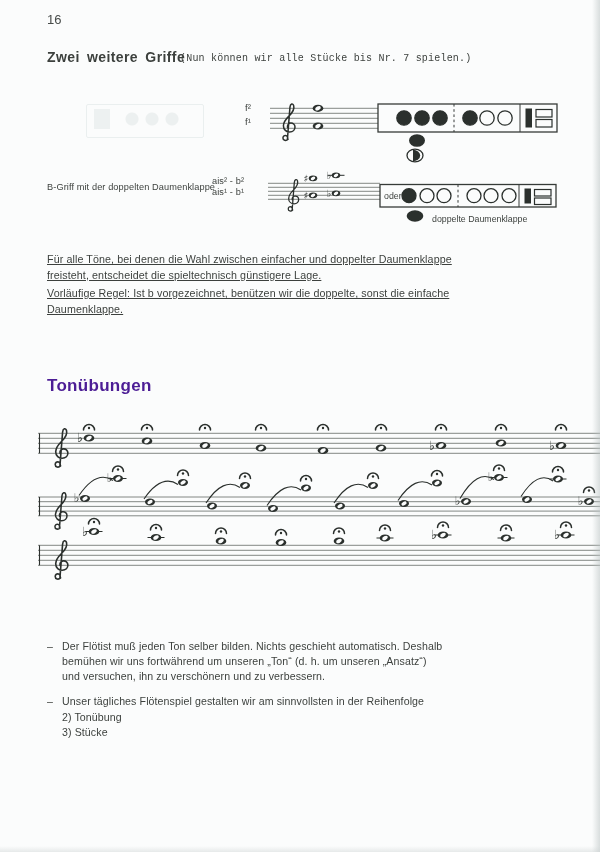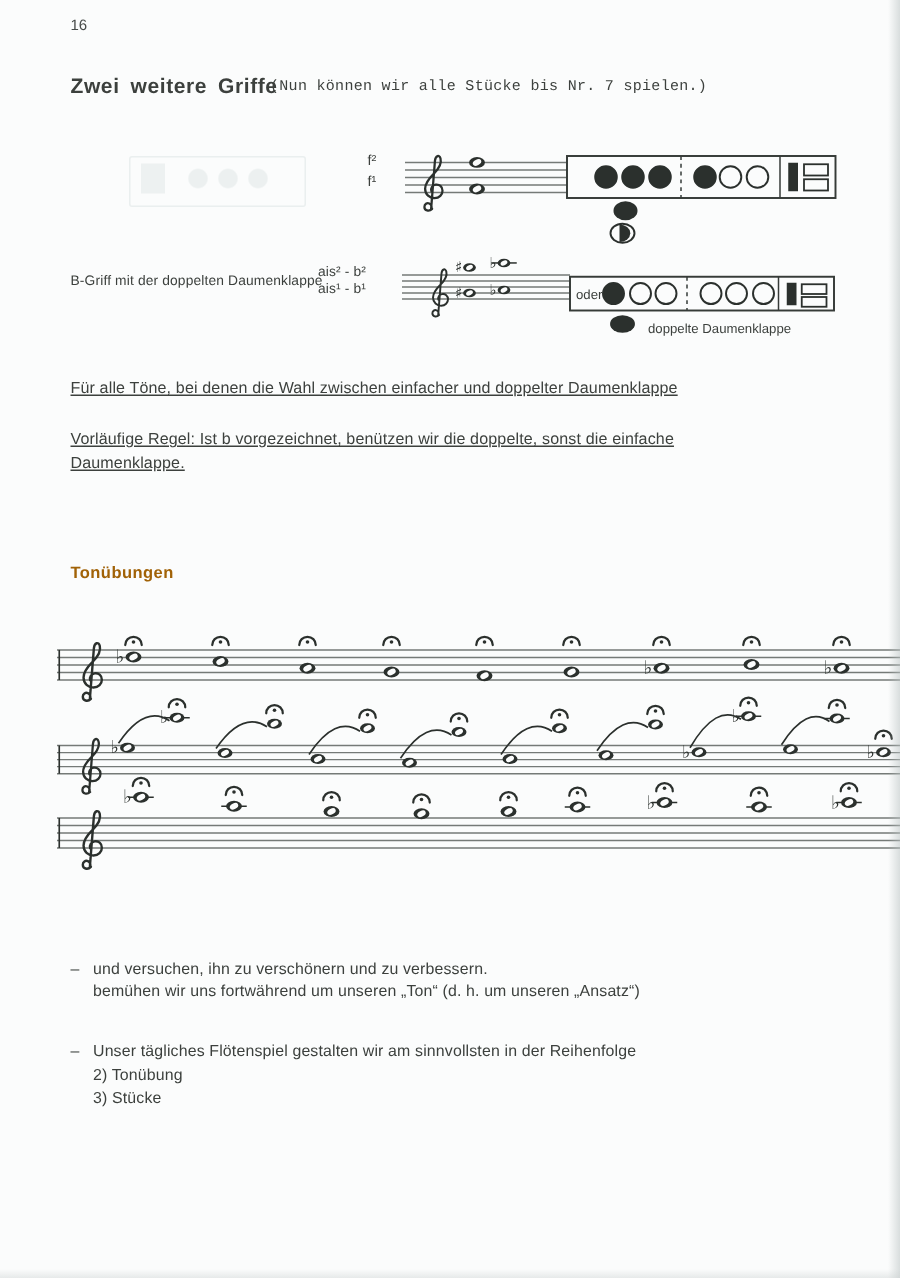--- a/index.html
+++ b/index.html
@@ -6,26 +6,26 @@
   .page{
     position:relative;width:600px;height:852px;margin:0 auto;
     background:#fbfcfc;overflow:hidden;
     font-family:"Liberation Sans",sans-serif;color:#3c403d;
   }
   .edge-r{position:absolute;right:0;top:0;width:8px;height:100%;
     background:linear-gradient(to right,rgba(200,206,206,0),rgba(188,196,196,.55));}
   .edge-b{position:absolute;left:0;bottom:0;width:100%;height:6px;
     background:linear-gradient(to bottom,rgba(200,206,206,0),rgba(205,211,211,.45));}
   .t{position:absolute;white-space:nowrap;color:#3c403d;}
-  .pgnum{font-size:10px;color:#474b49;text-align:center;}
+  .pgnum{font-size:13px;color:#474b49;text-align:center;}
   .h1{font-size:14px;font-weight:bold;letter-spacing:.4px;word-spacing:3px;color:#34383
 5;}
   .sub{font-size:10px;letter-spacing:.2px;color:#44484
 5;}
-  .h2{font-size:11px;font-weight:bold;letter-spacing:.3px;color:#a16207;}
+  .h2{font-size:17px;font-weight:bold;letter-spacing:.3px;color:#4c1d95;}
   .small{font-size:9.2px;letter-spacing:.1px;}
   .tiny{font-size:8.8px;}
   .notelab{font-size:9.6px;}
   .body{font-size:10.7px;line-height:15.5px;letter-spacing:.1px;text-decoration:underline;}
   .body2{font-size:10.6px;line-height:15px;letter-spacing:.1px;}
   .list{line-height:14.6px;}
   .item{position:absolute;}
   .dash{position:absolute;left:0;top:0;}
   .itx{margin-left:15px;}
   svg#music-svg{position:absolute;left:0;top:0;pointer-events:none;}
@@ -432,33 +432,35 @@
   <div class="t notelab" style="left:245px;top:116px;">f¹</div>
   <div class="t tiny" style="left:384px;top:143px;margin-top:48px;">oder</div>
 
   <div class="t small" style="left:47px;top:182px;">B-Griff mit der doppelten Daumenklappe</div>
   <div class="t small" style="left:212px;top:175.5px;">ais² - b²</div>
   <div class="t small" style="left:212px;top:186.5px;">ais¹ - b¹</div>
   <div class="t tiny" style="left:432px;top:214px;">doppelte Daumenklappe</div>
 
   <div class="t body" style="left:47px;top:252px;">
       <div>Für alle Töne, bei denen die Wahl zwischen einfacher und doppelter Daumenklappe</div>
+      <div>freisteht, entscheidet die spieltechnisch günstigere Lage.</div>
     </div>
   <div class="t body" style="left:47px;top:286px;">
       <div>Vorläufige Regel: Ist b vorgezeichnet, benützen wir die doppelte, sonst die einfache</div>
       <div>Daumenklappe.</div>
     </div>
 
   <div class="t h2" style="left:47px;top:376px;">Tonübungen</div>
 
   <div class="item" style="left:47px;top:639px;">
     <span class="t body2 dash">–</span>
     <div class="t body2 itx" style="position:relative;">
+        <div>Der Flötist muß jeden Ton selber bilden. Nichts geschieht automatisch. Deshalb</div>
+        <div>bemühen wir uns fortwährend um unseren „Ton“ (d. h. um unseren „Ansatz“)</div>
         <div>und versuchen, ihn zu verschönern und zu verbessern.</div>
-        <div>bemühen wir uns fortwährend um unseren „Ton“ (d. h. um unseren „Ansatz“)</div>
       </div>
   </div>
   <div class="item" style="left:47px;top:694px;">
     <span class="t body2 dash">–</span>
     <div class="t body2 itx" style="position:relative;">Unser tägliches Flötenspiel gestalten wir am sinnvollsten in der Reihenfolge</div>
     <div class="t body2 list itx" style="position:relative;margin-top:1px;">
         <div>2) Tonübung</div>
         <div>3) Stücke</div>
       </div>
   </div>

